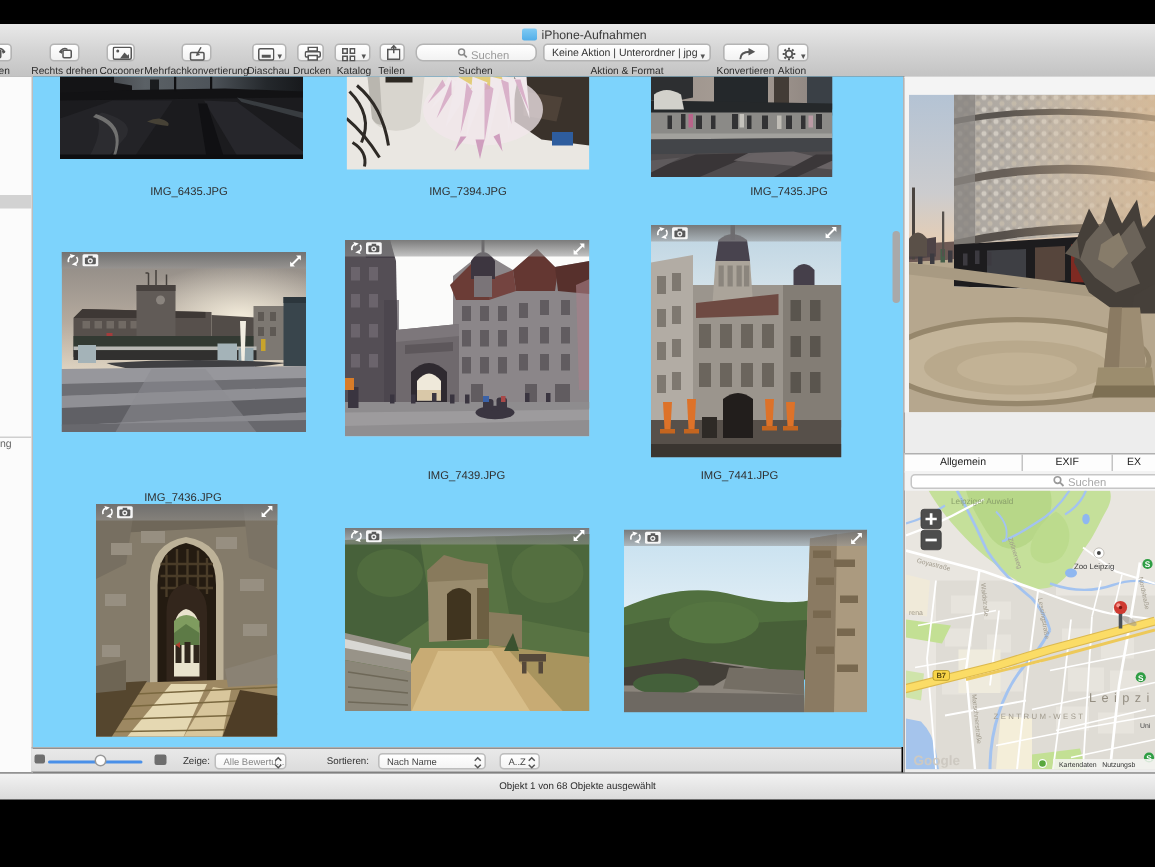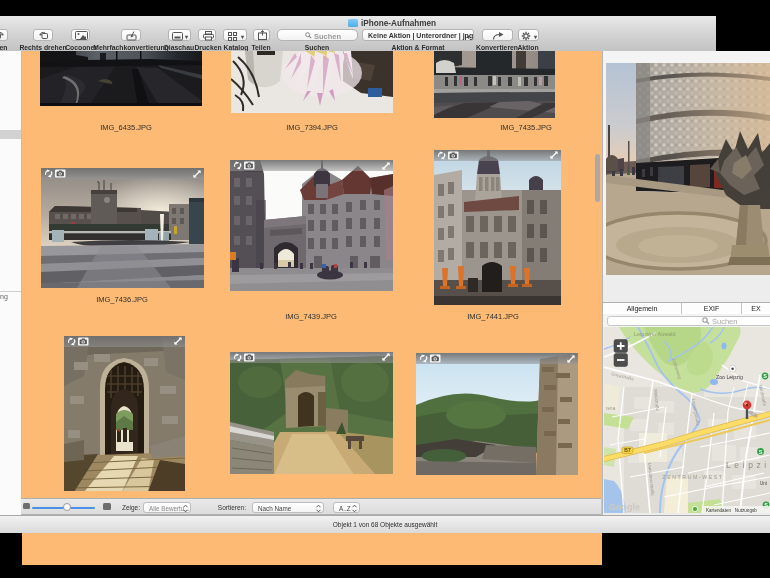--- a/index.html
+++ b/index.html
@@ -1,28 +1,28 @@
 <!DOCTYPE html>
 <html><head>
 <meta charset="utf-8">
 <style>
   html,body{margin:0;padding:0;background:#000;}
   body{width:770px;height:578px;position:relative;overflow:hidden;
        font-family:"Liberation Sans", sans-serif;}
   .abs{position:absolute;}
-  #toolbar{left:0;top:16px;width:716px;height:35px;
+  #toolbar{left:0;top:16px;width:770px;height:35px;
     background:linear-gradient(#e9e9e9,#d4d4d4 50%,#c3c3c3);
-    border-bottom:1px solid #9d9d9d;font-weight:bold;}
+    border-bottom:1px solid #9d9d9d;}
   #wintitle{left:348px;top:3px;font-size:8.2px;color:#3a3a3a;}
   .tbtn{position:absolute;top:13px;height:12px;background:linear-gradient(#ffffff,#f2f2f2);
     border:1px solid #b4b4b4;border-radius:3px;box-sizing:border-box;}
   .tlbl{position:absolute;top:27.5px;font-size:6.8px;color:#2d2d2d;text-align:center;white-space:nowrap;transform:translateX(-50%);}
   .chev{position:absolute;top:3px;font-size:6px;color:#555;}
   #sidebar{left:0;top:51px;width:21px;height:464px;background:#fbfbfb;border-right:1px solid #bdbdbd;}
-  #grid{left:22px;top:51px;width:580px;height:514px;background:#fdba74;}
+  #grid{left:22px;top:51px;width:580px;height:447px;background:#7dd3fc;}
   .thumb{position:absolute;overflow:hidden;}
   .tlabel{position:absolute;font-size:7.5px;color:#2f2f2f;text-align:center;transform:translateX(-50%);white-space:nowrap;}
   .obar{position:absolute;left:0;top:0;right:0;height:11px;
     background:linear-gradient(rgba(112,112,112,.92),rgba(150,150,150,.55));}
   #controlbar{left:21px;top:498px;width:580px;height:17px;
     background:linear-gradient(#e9e9e9,#dcdcdc);border-top:1px solid #aeaeae;border-bottom:1px solid #b2b2b2;box-sizing:border-box;}
   .dd{position:absolute;top:2.5px;height:11px;background:linear-gradient(#ffffff,#f4f4f4);
     border:1px solid #bdbdbd;border-radius:3px;box-sizing:border-box;font-size:7px;color:#444;}
   .ddtext{position:absolute;left:5px;top:2px;white-space:nowrap;}
   .cbl{position:absolute;top:5px;font-size:6.5px;color:#333;white-space:nowrap;text-align:right;}
@@ -525,21 +525,21 @@
           <rect x="15.8" y="2.5" width="3" height="1.6" fill="#5a5a5a"></rect>
           <circle cx="17.2" cy="5.9" r="1.7" fill="#f0f0f0"></circle>
           <circle cx="17.2" cy="5.9" r="0.8" fill="#5a5a5a"></circle>
         </svg>
         <svg width="10" height="10" style="position:absolute;right:2px;top:0.5px;">
           <path d="M2 8 L8 2" stroke="#fff" stroke-width="1.3"></path>
           <path d="M8.6 1.4 L8.6 4.6 L5.4 1.4 Z" fill="#fff"></path>
           <path d="M1.4 8.6 L1.4 5.4 L4.6 8.6 Z" fill="#fff"></path>
         </svg>
       </div></div>
-<div class="tlabel" style="left:100px;top:244px;">IMG_7436.JPG</div>
+<div class="tlabel" style="left:100px;top:276px;">IMG_7436.JPG</div>
 <div class="tlabel" style="left:289px;top:260.5px;">IMG_7439.JPG</div>
 <div class="tlabel" style="left:471px;top:260.5px;">IMG_7441.JPG</div>
 
 <div class="thumb" style="left:42px;top:284.5px;width:121px;height:155.5px;">
 <svg width="121" height="156" viewBox="0 0 121 156" preserveAspectRatio="none">
   <rect width="121" height="156" fill="#847b6a"></rect>
   <path d="M0 0 L121 0 L121 14 L0 20 Z" fill="#6f6759"></path>
   <path d="M0 0 L26 0 L20 40 L0 50 Z" fill="#776f61"></path>
   <path d="M98 0 L121 0 L121 44 L102 36 Z" fill="#7b7365"></path>
   <g fill="#978f81">

